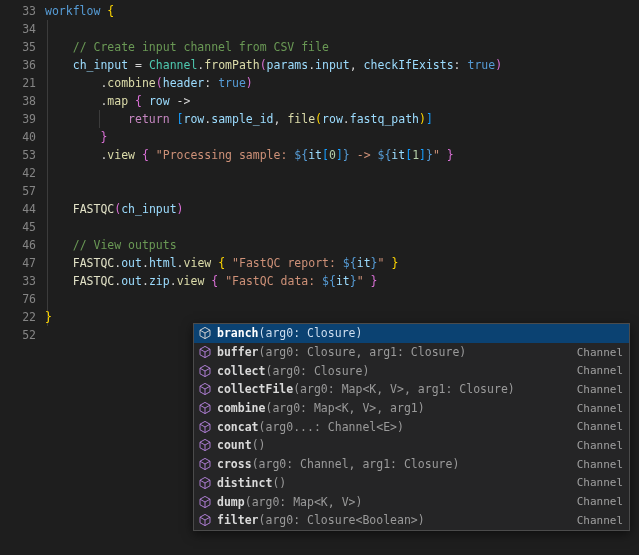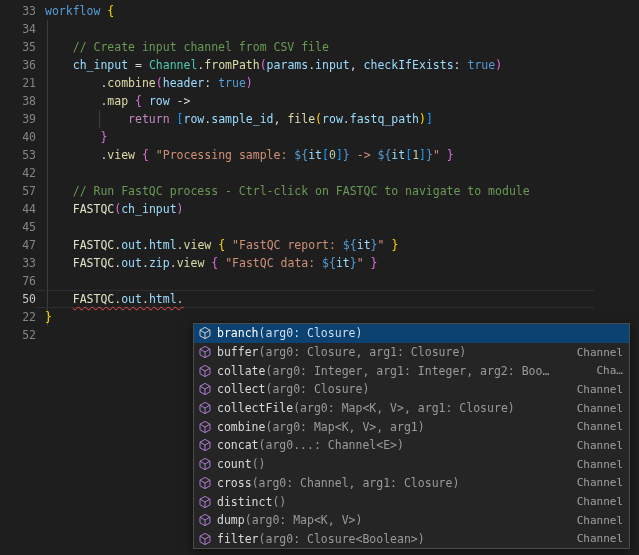--- a/index.html
+++ b/index.html
@@ -18,21 +18,21 @@
   .c-proc{color:var(--c-proc);} .c-ty{color:var(--c-ty);} .c-st{color:var(--c-st);}
   .c-nm{color:var(--c-nm);} .c-b1{color:var(--c-b1);} .c-b2{color:var(--c-b2);} .c-b3{color:var(--c-b3);}
   #suggest{position:absolute;left:193px;top:323px;width:437px;background:var(--c-suggestBg);
     border:1px solid var(--c-suggestBorder);box-sizing:border-box;z-index:5;
     box-shadow:0 3px 10px rgba(0,0,0,0.55);}
   .s-row{display:flex;align-items:center;height:18.7px;padding:0 6px 0 4px;font-size:11.5px;cursor:default;}
   .s-row.sel{background:var(--c-suggestSel);}
   .s-icon{width:14px;height:14px;flex:0 0 14px;margin-right:5px;color:var(--c-icon);}
   .s-row.sel .s-icon{color:var(--c-iconSel);}
   .s-icon svg{width:14px;height:14px;display:block;}
-  .s-name{font-weight:normal;color:var(--c-name);white-space:pre;}
+  .s-name{font-weight:bold;color:var(--c-name);white-space:pre;}
   .s-row.sel .s-name{color:var(--c-nameSel);}
   .s-sig{color:var(--c-sig);white-space:pre;overflow:hidden;text-overflow:clip;}
   .s-row.sel .s-sig{color:var(--c-sigSel);}
   .s-spacer{flex:1;}
   .s-type{color:var(--c-type);font-size:11px;white-space:pre;margin-left:8px;}
 </style>
 </head>
 <body>
 
 <div id="editor">
@@ -74,45 +74,45 @@
       <div class="line">
         <span class="lnum">53</span>
         <span class="content"><span class="c-fg">        .</span><span class="c-fn">view</span><span class="c-fg"> </span><span class="c-b2">{</span><span class="c-fg"> </span><span class="c-st">"Processing sample: </span><span class="c-kw">${</span><span class="c-vr">it</span><span class="c-b3">[</span><span class="c-nm">0</span><span class="c-b3">]</span><span class="c-kw">}</span><span class="c-st"> -&gt; </span><span class="c-kw">${</span><span class="c-vr">it</span><span class="c-b3">[</span><span class="c-nm">1</span><span class="c-b3">]</span><span class="c-kw">}</span><span class="c-st">"</span><span class="c-fg"> </span><span class="c-b2">}</span></span>
       </div>
       <div class="line">
         <span class="lnum">42</span>
         <span class="content"></span>
       </div>
       <div class="line">
         <span class="lnum">57</span>
-        <span class="content"><span class="c-fg">    </span><span class="c-cm">// Run FastQC process - Ctrl-click on FASTQC to navigate to module</span></span>
+        <span class="content"><span class="c-fg">    </span></span>
       </div>
       <div class="line">
         <span class="lnum">44</span>
         <span class="content"><span class="c-fg">    </span><span class="c-proc">FASTQC</span><span class="c-b2">(</span><span class="c-vr">ch_input</span><span class="c-b2">)</span></span>
       </div>
       <div class="line">
         <span class="lnum">45</span>
         <span class="content"></span>
       </div>
       <div class="line">
+        <span class="lnum">46</span>
+        <span class="content"><span class="c-fg">    </span><span class="c-cm">// View outputs</span></span>
+      </div>
+      <div class="line">
         <span class="lnum">47</span>
         <span class="content"><span class="c-fg">    </span><span class="c-proc">FASTQC</span><span class="c-fg">.</span><span class="c-vr">out</span><span class="c-fg">.</span><span class="c-vr">html</span><span class="c-fg">.</span><span class="c-fn">view</span><span class="c-fg"> </span><span class="c-b1">{</span><span class="c-fg"> </span><span class="c-st">"FastQC report: </span><span class="c-kw">${</span><span class="c-vr">it</span><span class="c-kw">}</span><span class="c-st">"</span><span class="c-fg"> </span><span class="c-b1">}</span></span>
       </div>
       <div class="line">
         <span class="lnum">33</span>
         <span class="content"><span class="c-fg">    </span><span class="c-proc">FASTQC</span><span class="c-fg">.</span><span class="c-vr">out</span><span class="c-fg">.</span><span class="c-vr">zip</span><span class="c-fg">.</span><span class="c-fn">view</span><span class="c-fg"> </span><span class="c-b2">{</span><span class="c-fg"> </span><span class="c-st">"FastQC data: </span><span class="c-kw">${</span><span class="c-vr">it</span><span class="c-kw">}</span><span class="c-st">"</span><span class="c-fg"> </span><span class="c-b2">}</span></span>
       </div>
       <div class="line">
         <span class="lnum">76</span>
         <span class="content"></span>
-      </div>
-      <div class="line current">
-        <span class="lnum">50</span>
-        <span class="content"><span class="c-fg">    </span><span class="c-proc sq">FASTQC</span><span class="c-fg sq">.</span><span class="c-vr sq">out</span><span class="c-fg sq">.</span><span class="c-vr sq">html</span><span class="c-fg sq">.</span></span>
       </div>
       <div class="line">
         <span class="lnum">22</span>
         <span class="content"><span class="c-b1">}</span></span>
       </div>
       <div class="line">
         <span class="lnum">52</span>
         <span class="content"></span>
       </div>
     </div>
@@ -132,32 +132,20 @@
         <span class="s-icon">
   <svg viewBox="0 0 16 16" fill="none" stroke="currentColor" stroke-width="1.1">
     <path d="M8 1.6 L13.7 4.8 L13.7 11.2 L8 14.4 L2.3 11.2 L2.3 4.8 Z"></path>
     <path d="M2.3 4.8 L8 8 L13.7 4.8 M8 8 L8 14.4"></path>
   </svg>
 </span>
         <span class="s-name">buffer</span>
         <span class="s-sig">(arg0: Closure, arg1: Closure)</span>
         <span class="s-spacer"></span>
         <span class="s-type">Channel</span>
-      </div>
-      <div class="s-row">
-        <span class="s-icon">
-  <svg viewBox="0 0 16 16" fill="none" stroke="currentColor" stroke-width="1.1">
-    <path d="M8 1.6 L13.7 4.8 L13.7 11.2 L8 14.4 L2.3 11.2 L2.3 4.8 Z"></path>
-    <path d="M2.3 4.8 L8 8 L13.7 4.8 M8 8 L8 14.4"></path>
-  </svg>
-</span>
-        <span class="s-name">collate</span>
-        <span class="s-sig">(arg0: Integer, arg1: Integer, arg2: Boo…</span>
-        <span class="s-spacer"></span>
-        <span class="s-type">Cha…</span>
       </div>
       <div class="s-row">
         <span class="s-icon">
   <svg viewBox="0 0 16 16" fill="none" stroke="currentColor" stroke-width="1.1">
     <path d="M8 1.6 L13.7 4.8 L13.7 11.2 L8 14.4 L2.3 11.2 L2.3 4.8 Z"></path>
     <path d="M2.3 4.8 L8 8 L13.7 4.8 M8 8 L8 14.4"></path>
   </svg>
 </span>
         <span class="s-name">collect</span>
         <span class="s-sig">(arg0: Closure)</span>

